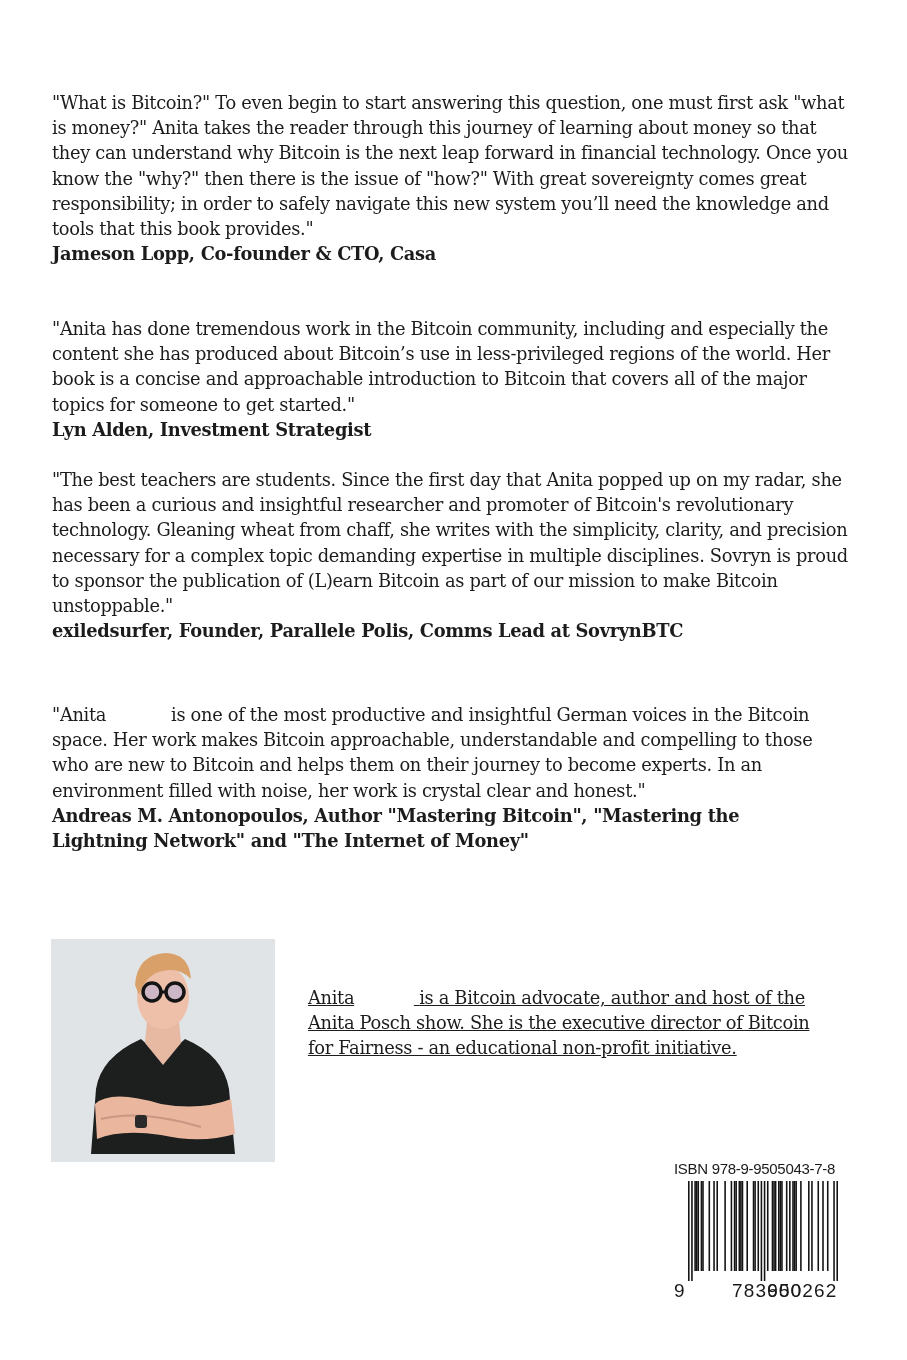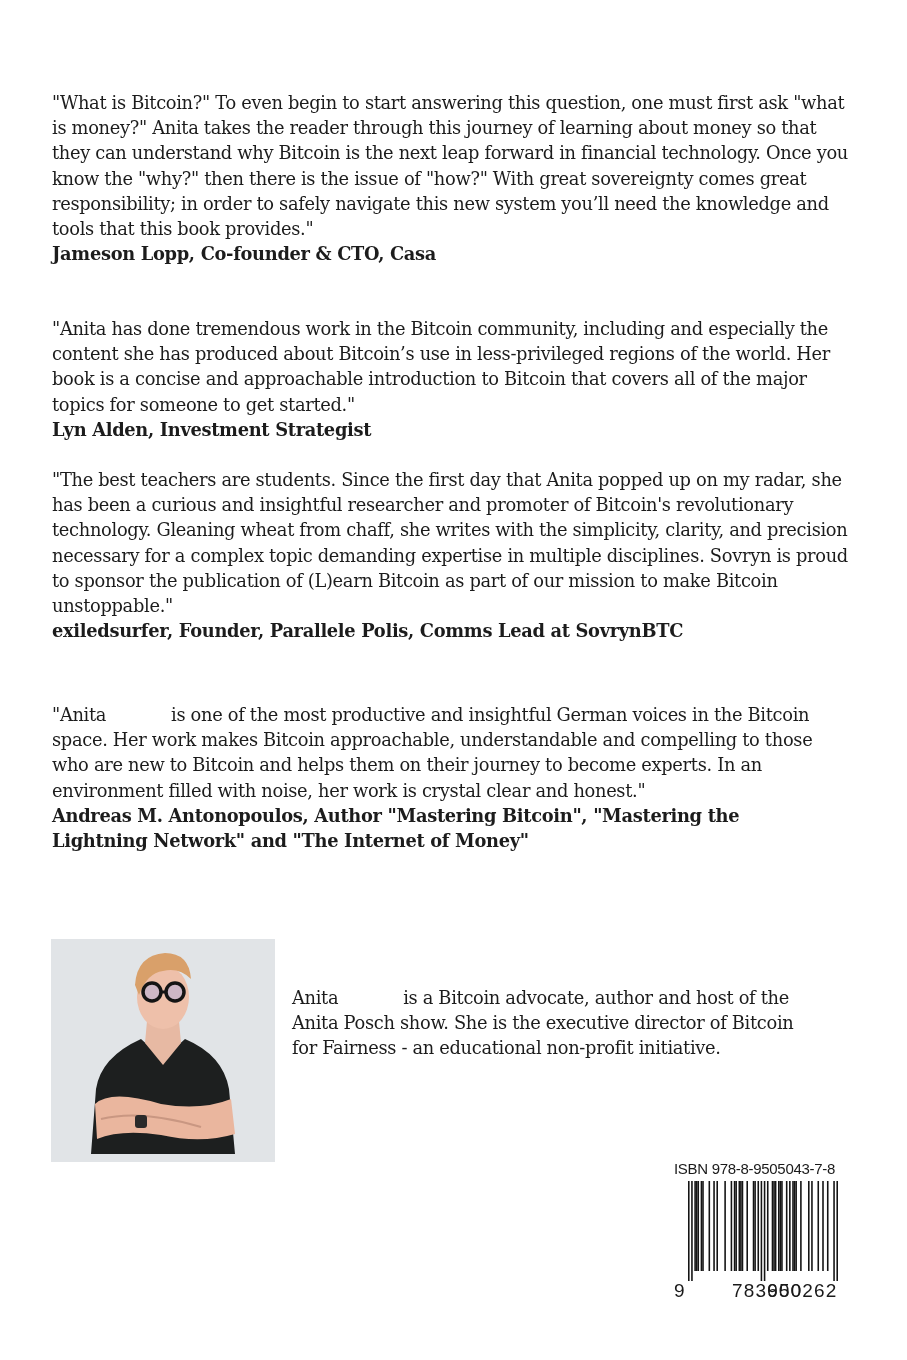--- a/index.html
+++ b/index.html
@@ -7,21 +7,21 @@
          font-family: "DejaVu Serif", "Liberation Serif", serif; color: #1c1c1c; }
   .quote-block { position: absolute; left: 52px; width: 800px; }
   .quote-text { font-size: 19.2px; line-height: 25.2px; letter-spacing: -0.35px; margin: 0; transform: scaleX(0.93); transform-origin: left top; width: 860px; }
   .attrib { font-weight: bold; font-size: 19.2px; line-height: 25.2px; letter-spacing: -0.35px; margin: 0; transform: scaleX(0.93); transform-origin: left top; width: 860px; }
   .redact { display: inline-block; width: 64px; height: 18px; background: #ffffff; vertical-align: middle; }
   #q1 { top: 90px; }
   #q2 { top: 316px; }
   #q3 { top: 467px; }
   #q4 { top: 702px; }
   .photo { position: absolute; left: 51px; top: 939px; width: 224px; height: 223px; background: #e1e4e7; overflow: hidden; }
-  .bio { position: absolute; left: 292px; top: 985px; width: 520px; }
+  .bio { position: absolute; left: 308px; top: 985px; width: 520px; text-decoration: underline; }
   .bio p { font-size: 19.2px; line-height: 25.2px; letter-spacing: -0.35px; margin: 0; transform: scaleX(0.93); transform-origin: left top; width: 560px; }
   .isbn { position: absolute; left: 674px; top: 1160px; font-family: "Liberation Sans", sans-serif; font-size: 15px; letter-spacing: -0.3px; color: #1a1a1a; }
   .barcode { position: absolute; left: 688px; top: 1181px; width: 150px; height: 100px; }
   .barcode-digits { position: absolute; top: 1280px; font-family: "Liberation Sans", sans-serif; font-size: 19px; color: #1a1a1a; letter-spacing: 1.2px; }
 </style>
 </head>
 <body>
 
 <div class="quote-block" id="q1">
   <p class="quote-text">"What is Bitcoin?" To even begin to start answering this question, one must first ask "what is money?" Anita takes the reader through this journey of learning about money so that they can understand why Bitcoin is the next leap forward in financial technology. Once you know the "why?" then there is the issue of "how?" With great sovereignty comes great responsibility; in order to safely navigate this new system you’ll need the knowledge and tools that this book provides."</p>
@@ -63,21 +63,21 @@
     <path d="M50 180 Q90 170 150 188" stroke="#c99782" stroke-width="2" fill="none"></path>
 
     <rect x="84" y="176" width="12" height="13" rx="3" fill="#2a2a2a"></rect>
   </svg>
 </div>
 
 <div class="bio">
   <p><span>Anita</span><span class="redact"></span> <span>is a Bitcoin advocate, author and host of the Anita Posch show. She is the executive director of Bitcoin for Fairness - an educational non-profit initiative.</span></p>
 </div>
 
-<div class="isbn">ISBN 978-8-9505043-7-8</div>
+<div class="isbn">ISBN 978-9-9505043-7-8</div>
 
 <svg class="barcode" viewBox="0 0 150 100" preserveAspectRatio="none">
   <g id="bars" fill="#141414">
       <rect x="0" y="0" width="1.5789473684210527" height="100"></rect>
       <rect x="3.1578947368421053" y="0" width="1.5789473684210527" height="100"></rect>
       <rect x="6.315789473684211" y="0" width="1.5789473684210527" height="90"></rect>
       <rect x="7.894736842105264" y="0" width="1.5789473684210527" height="90"></rect>
       <rect x="9.473684210526315" y="0" width="1.5789473684210527" height="90"></rect>
       <rect x="12.631578947368421" y="0" width="1.5789473684210527" height="90"></rect>
       <rect x="14.210526315789474" y="0" width="1.5789473684210527" height="90"></rect>

